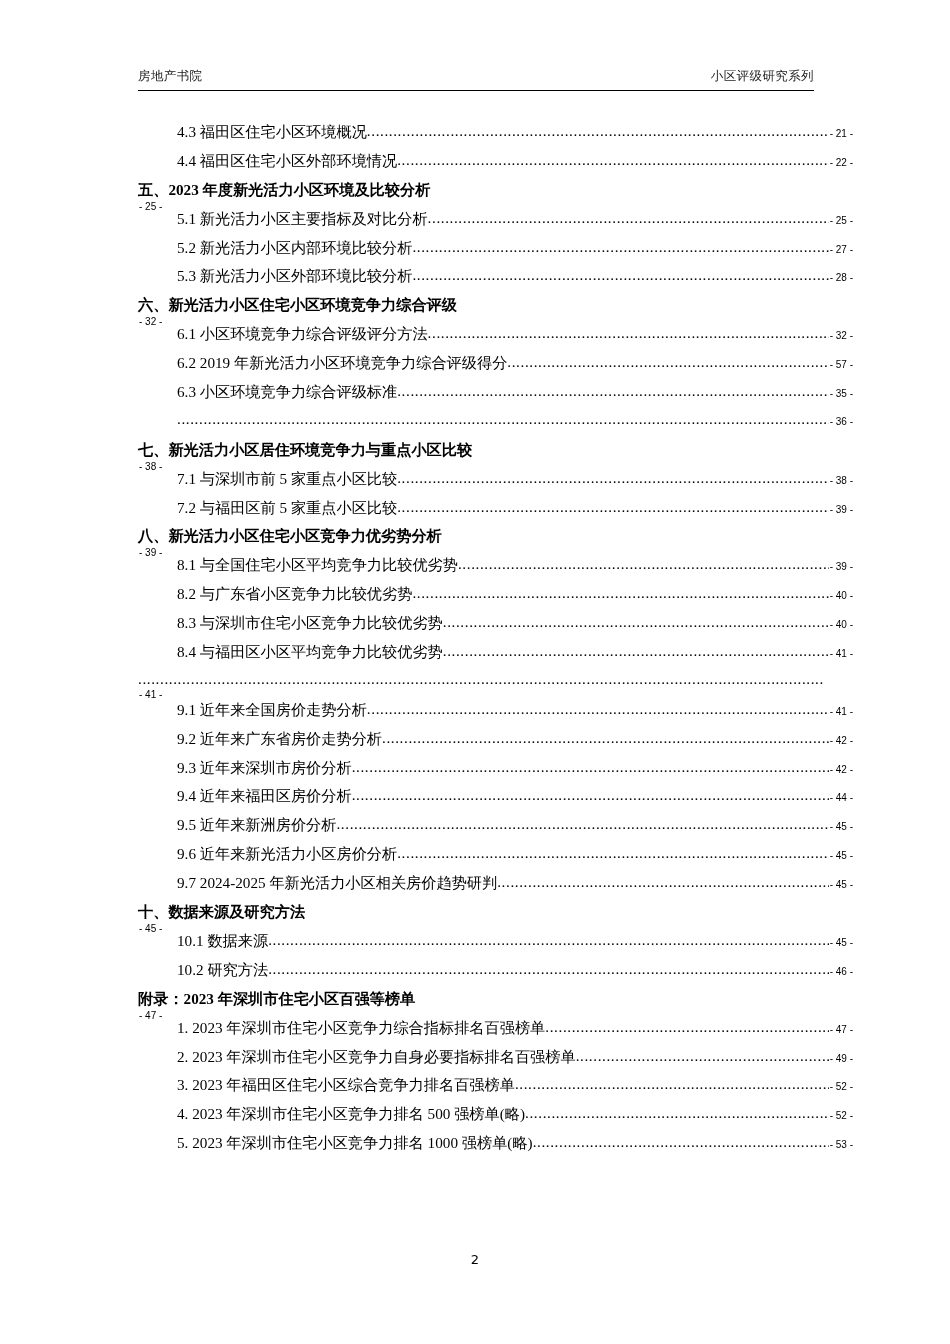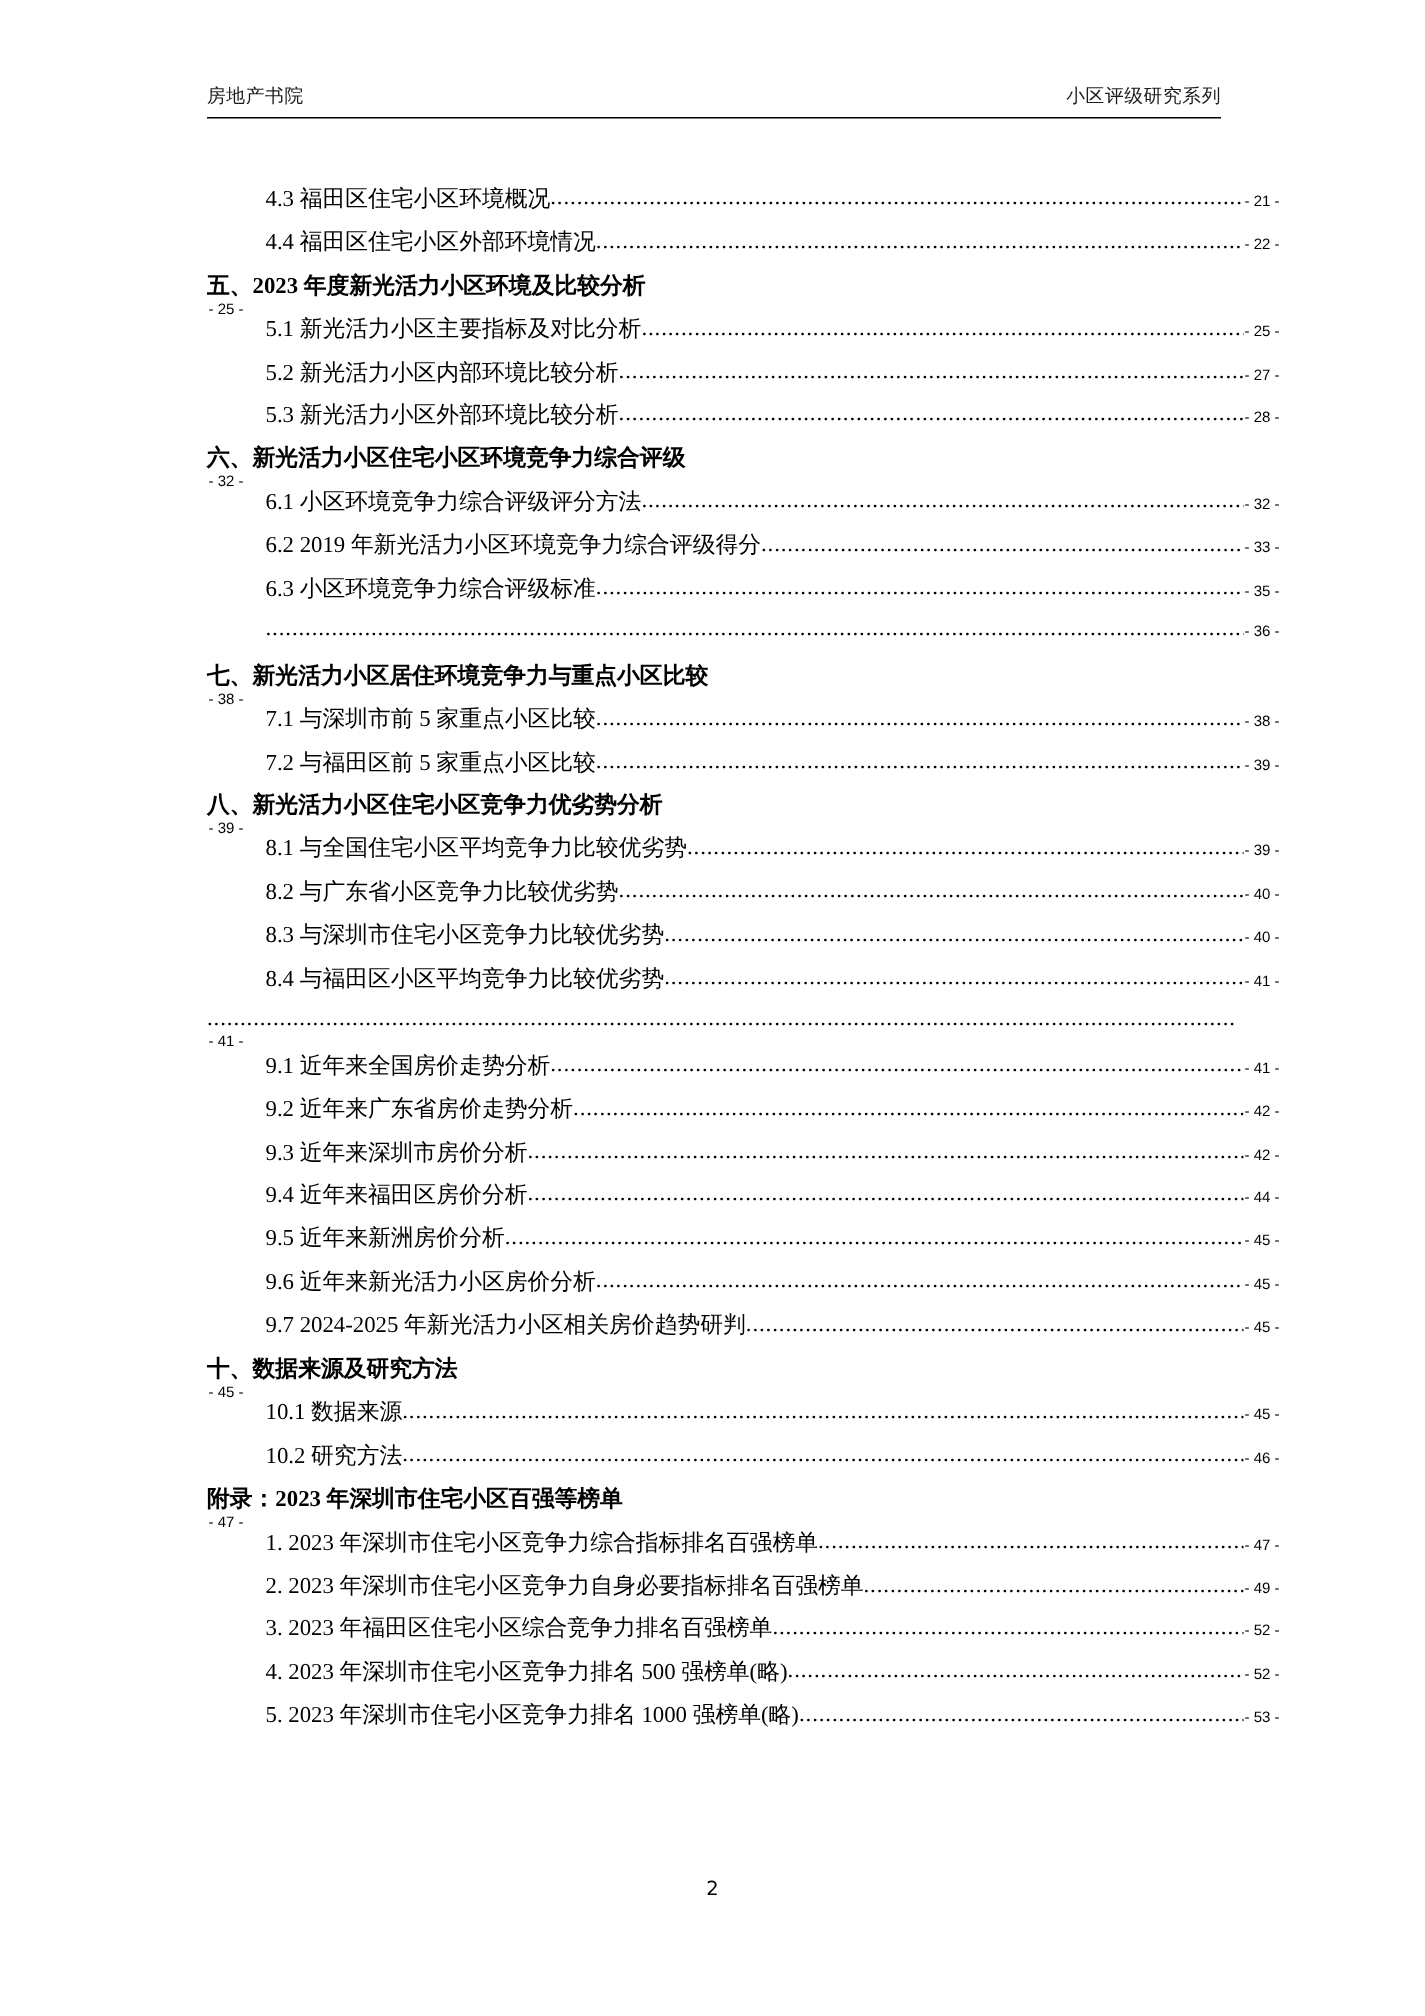--- a/index.html
+++ b/index.html
@@ -17,21 +17,21 @@
     height: 1344px;
     background: #ffffff;
     overflow: hidden;
     box-sizing: border-box;
   }
 
   
   .page-header {
     position: absolute;
     left: 138px;
-    top: 56px;
+    top: 68px;
     width: 676px;
     box-sizing: border-box;
   }
   .header-row {
     display: flex;
     justify-content: space-between;
     align-items: baseline;
     font-family: "DejaVu Sans", "Liberation Sans", sans-serif;
     font-size: 12.5px;
     letter-spacing: 0.4px;
@@ -158,21 +158,21 @@
         <span class="toc-page">- 32 -</span>
       </div>
       <div class="toc-entry lvl2">
         <span class="toc-title">6.1  小区环境竞争力综合评级评分方法</span>
         <span class="toc-dots"></span>
         <span class="toc-page">- 32 -</span>
       </div>
       <div class="toc-entry lvl2">
         <span class="toc-title">6.2 2019 年新光活力小区环境竞争力综合评级得分</span>
         <span class="toc-dots"></span>
-        <span class="toc-page">- 33 -</span>
+        <span class="toc-page">- 57 -</span>
       </div>
       <div class="toc-entry lvl2">
         <span class="toc-title">6.3  小区环境竞争力综合评级标准</span>
         <span class="toc-dots"></span>
         <span class="toc-page">- 35 -</span>
       </div>
       <div class="toc-entry lvl2">
         <span class="toc-dots"></span>
         <span class="toc-page">- 36 -</span>
       </div>

